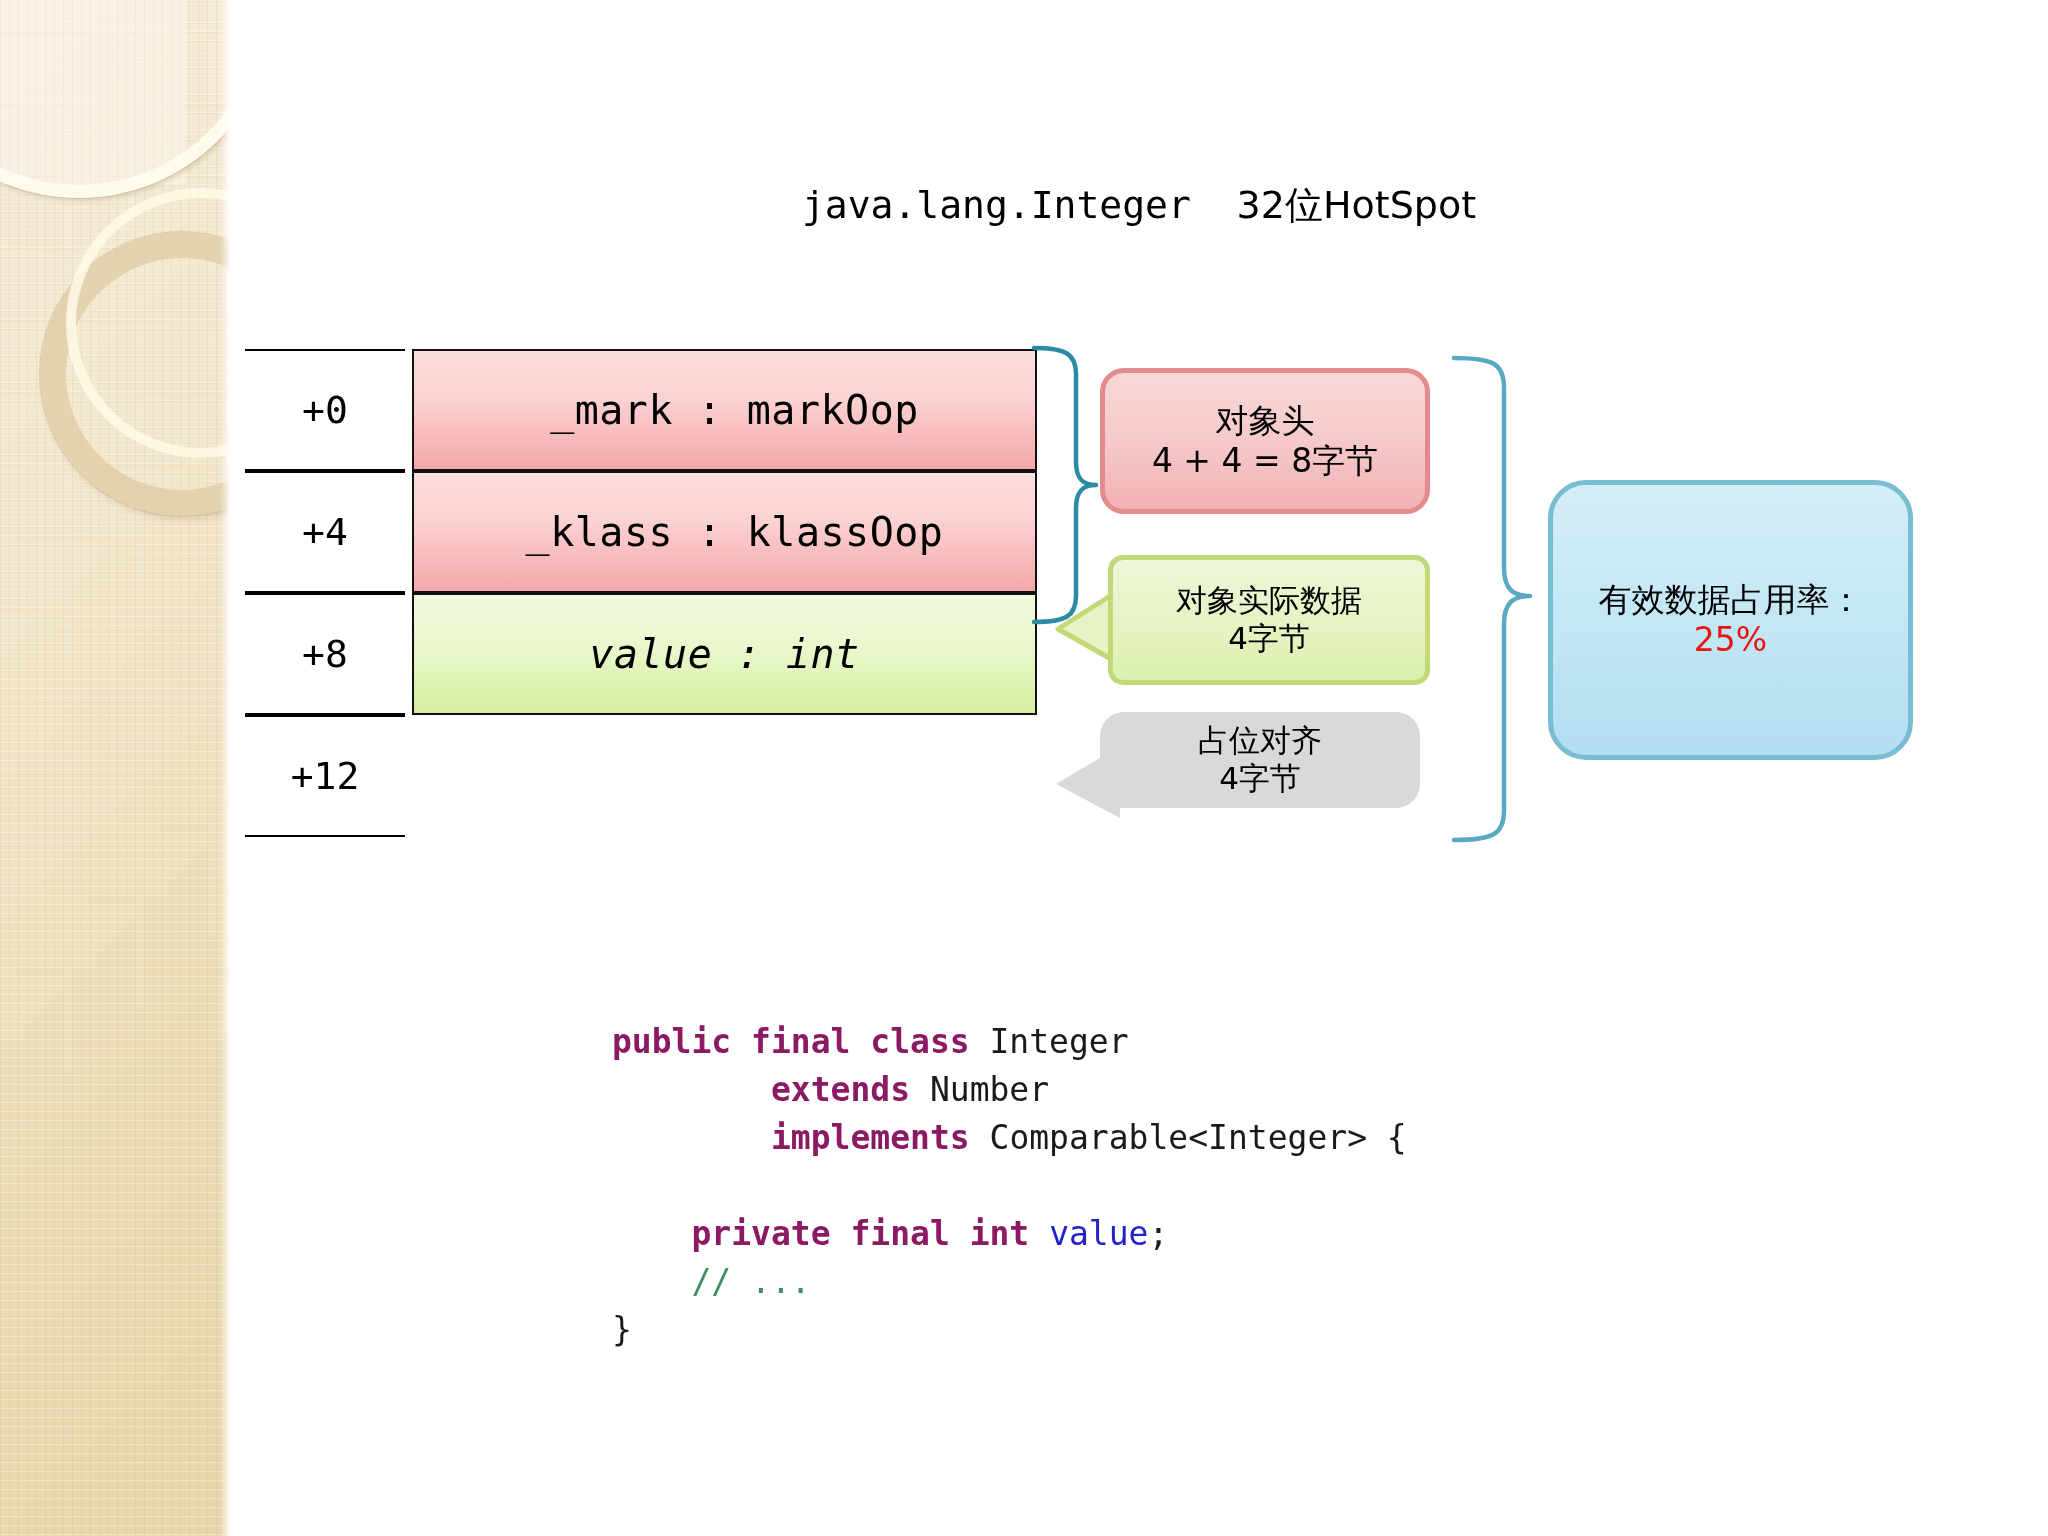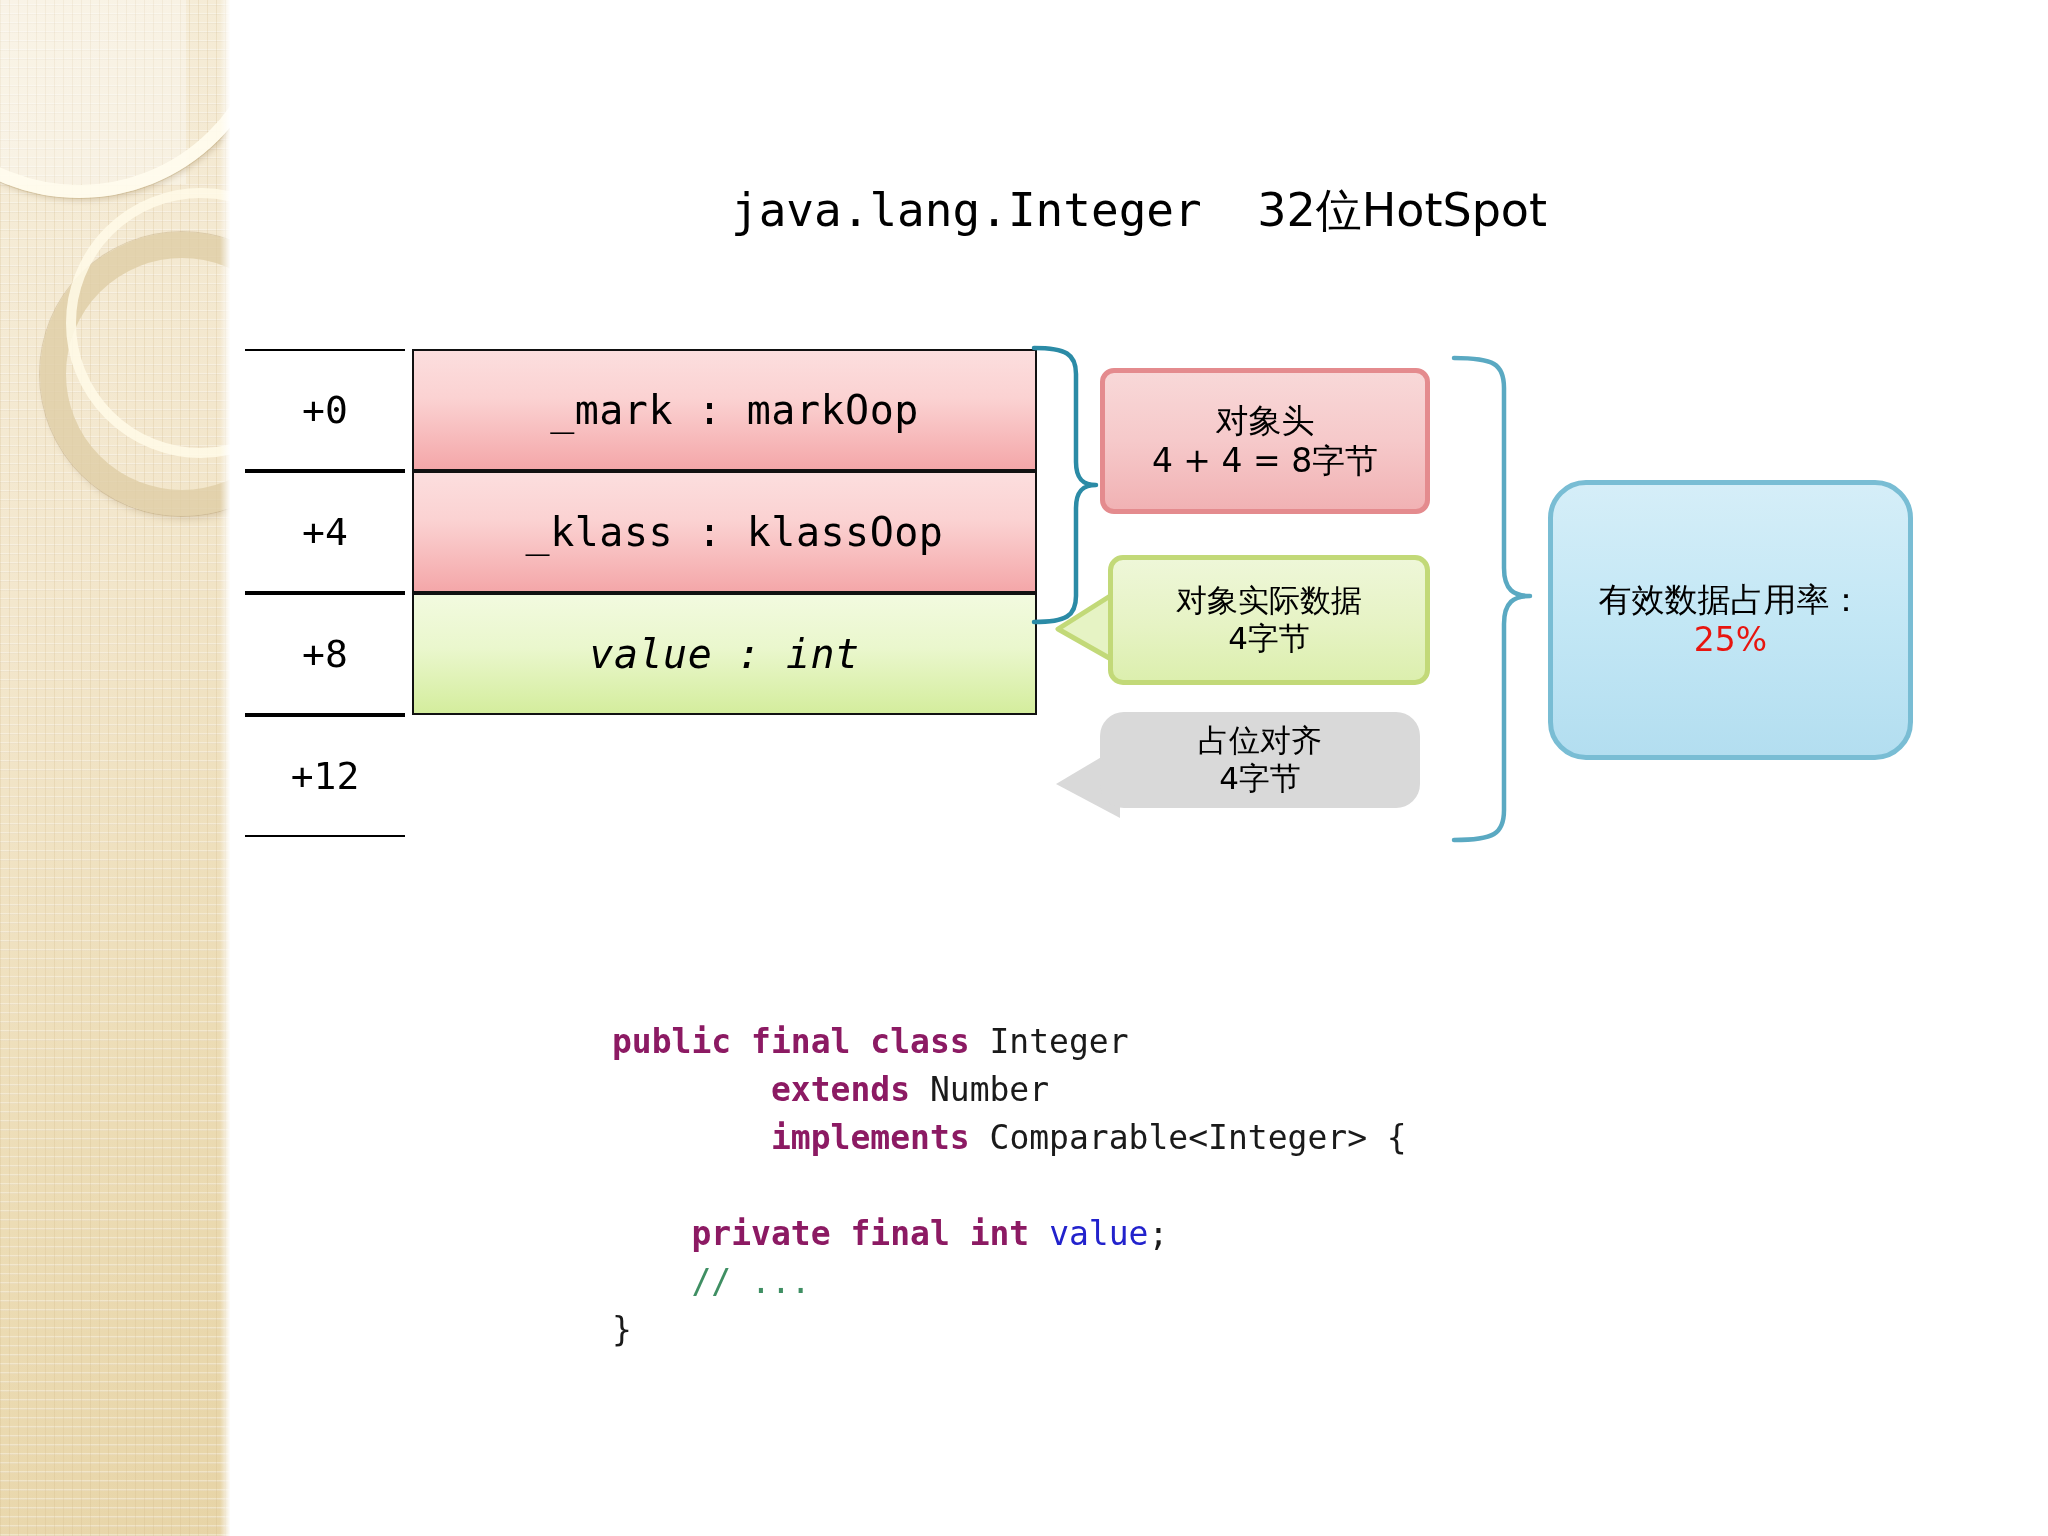--- a/index.html
+++ b/index.html
@@ -48,21 +48,21 @@
   }
   #sidebar .edge{
     position:absolute;right:0;top:0;width:10px;height:100%;
     background:linear-gradient(90deg, rgba(255,255,255,0), rgba(255,255,255,.95));
   }
 
   
   #title{
     position:absolute;left:230px;top:180px;width:1818px;
     text-align:center;
-    font-size:46px;color:#000;
+    font-size:38px;color:#000;
     white-space:nowrap;
   }
   #title .mono{font-family:"DejaVu Sans Mono", monospace;}
   #title .cjk{font-family:"DejaVu Sans", sans-serif;}
 
   
   #memtable{position:absolute;left:0;top:0;width:2048px;height:1536px;pointer-events:none;}
   .offcell{
     position:absolute;left:245px;width:160px;height:122px;
     border-top:2px solid #000;border-bottom:2px solid #000;
@@ -90,21 +90,21 @@
   
   .callout{
     position:absolute;
     display:flex;flex-direction:column;align-items:center;justify-content:center;
     text-align:center;line-height:1.22;
     font-family:"DejaVu Sans", sans-serif;
     color:#000;
   }
   .co-head{
     left:1100px;top:368px;width:320px;height:136px;
-    border-radius:14px;
+    border-radius:24px;
     background:linear-gradient(180deg,#f8d8d8 0%, #f6c9ca 50%, #f1b2b4 100%);
     border:5px solid #e48b8e;
     font-size:33px;
   }
   .co-data{
     left:1108px;top:555px;width:312px;height:120px;
     border-radius:15px;
     background:linear-gradient(180deg,#eef7d8 0%, #e6f3c4 55%, #dcefae 100%);
     border:5px solid #c2d978;
     font-size:31px;

